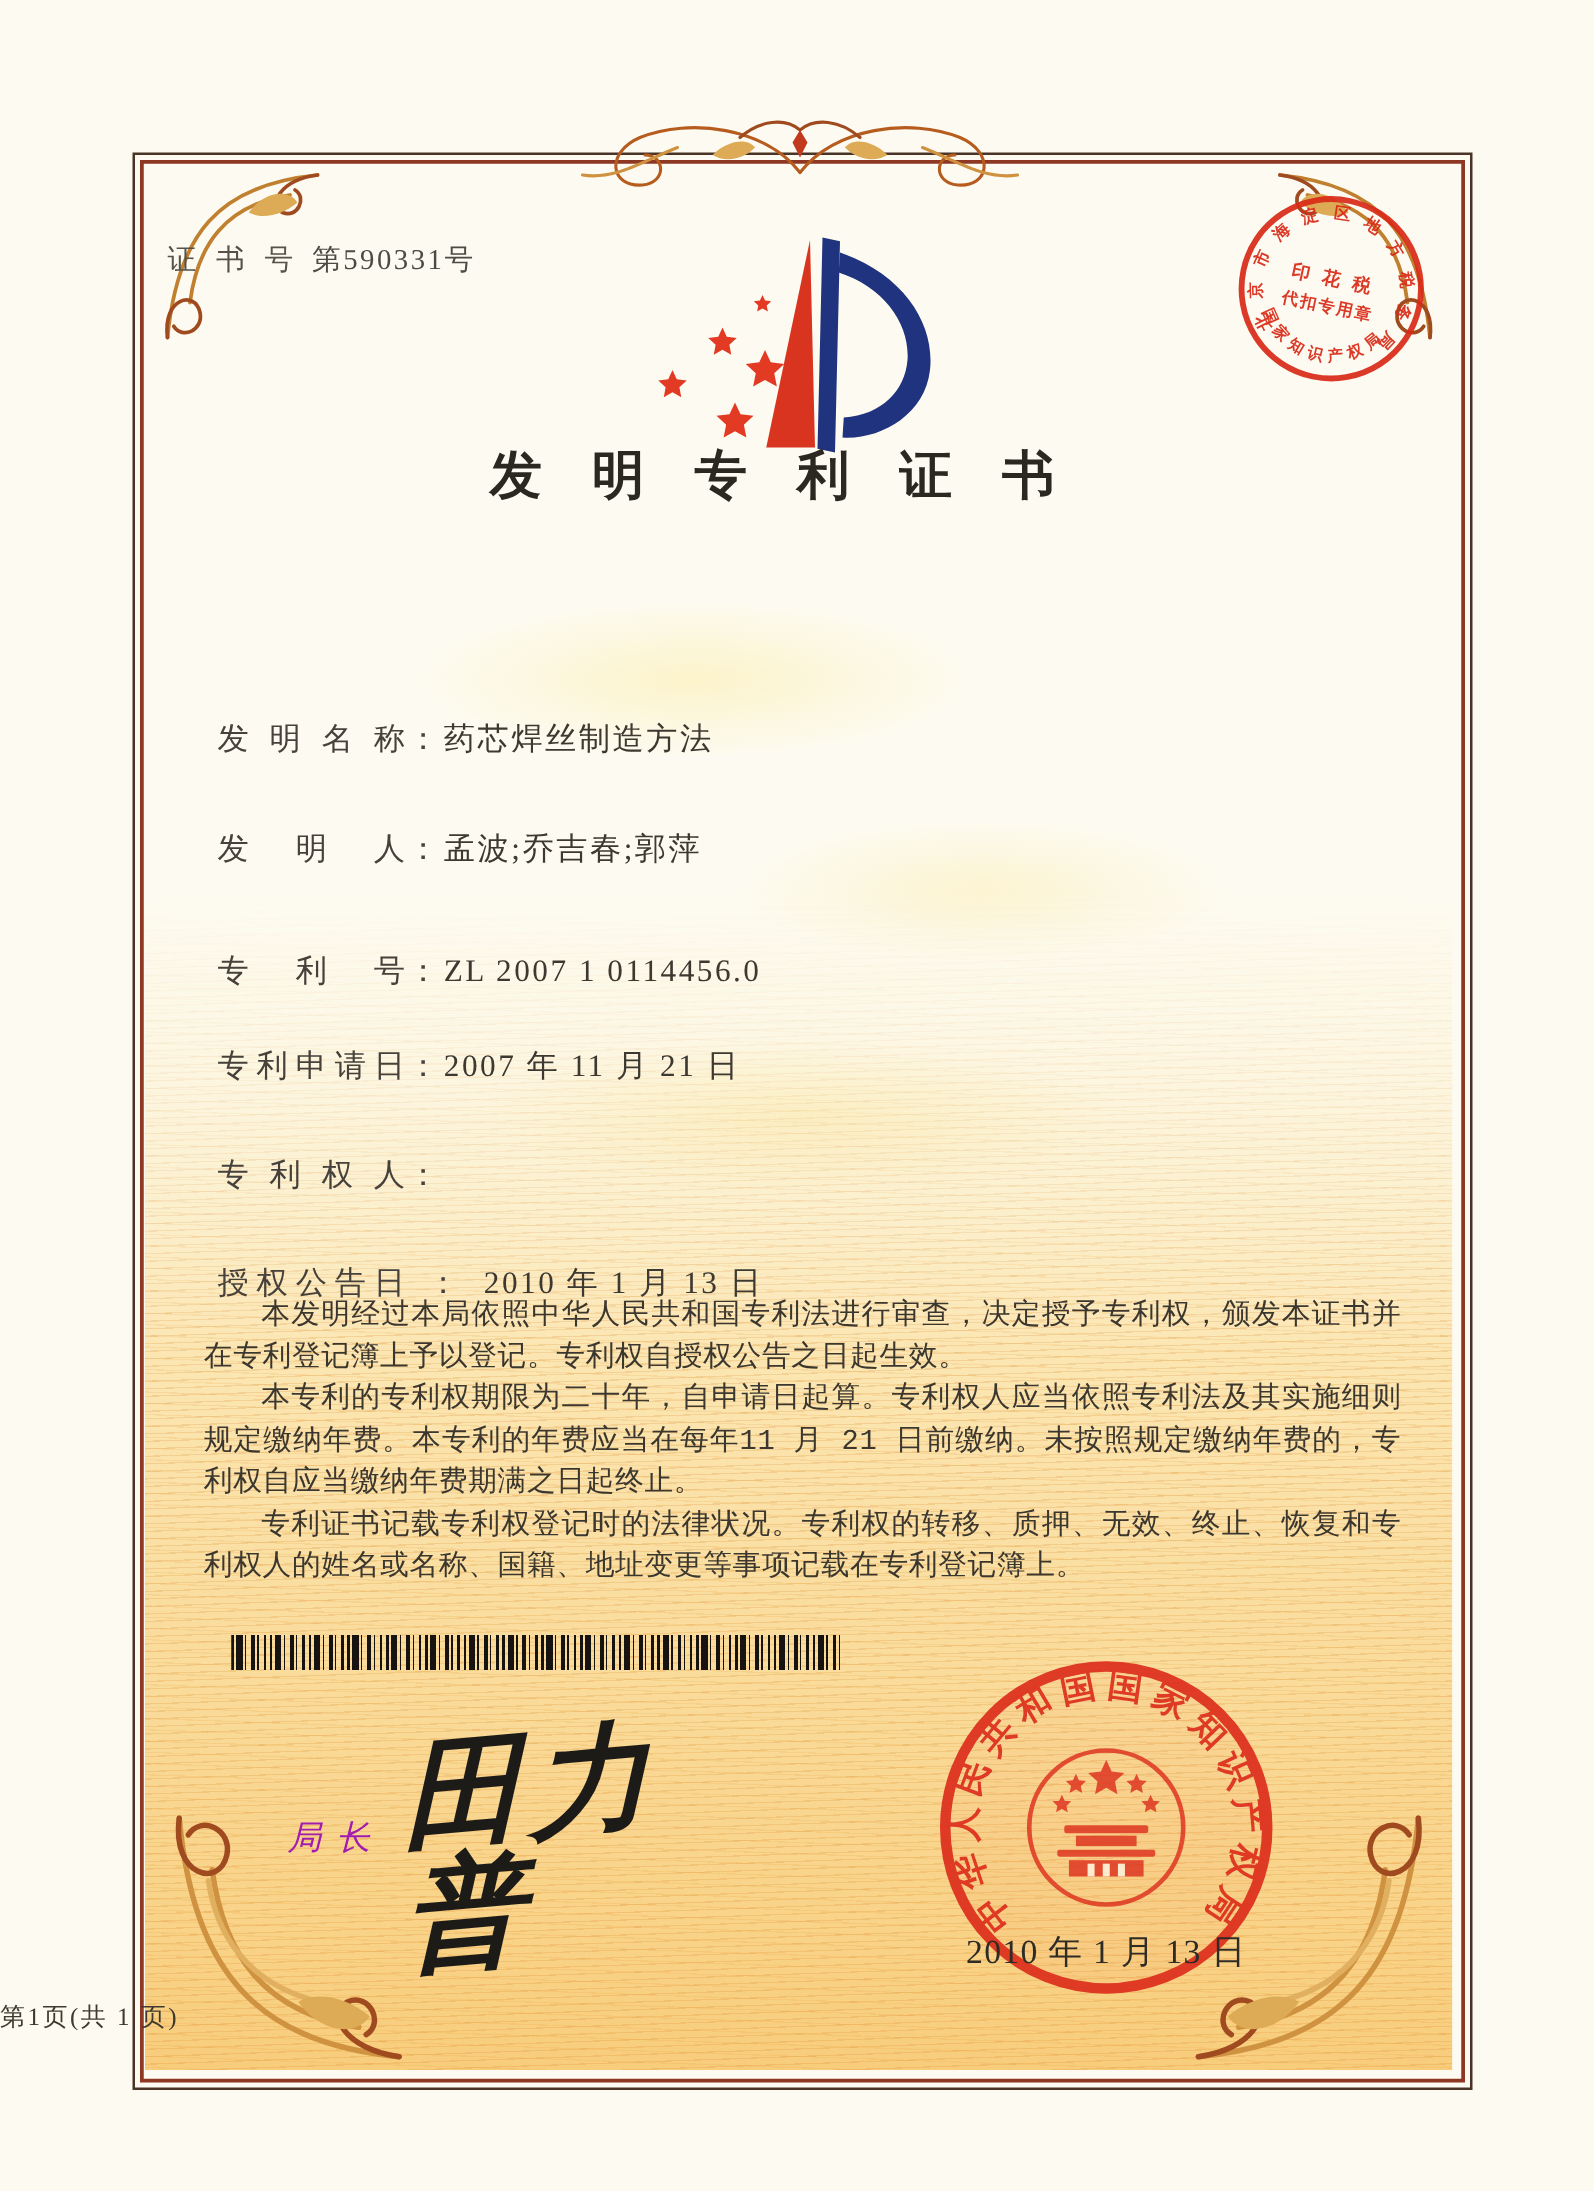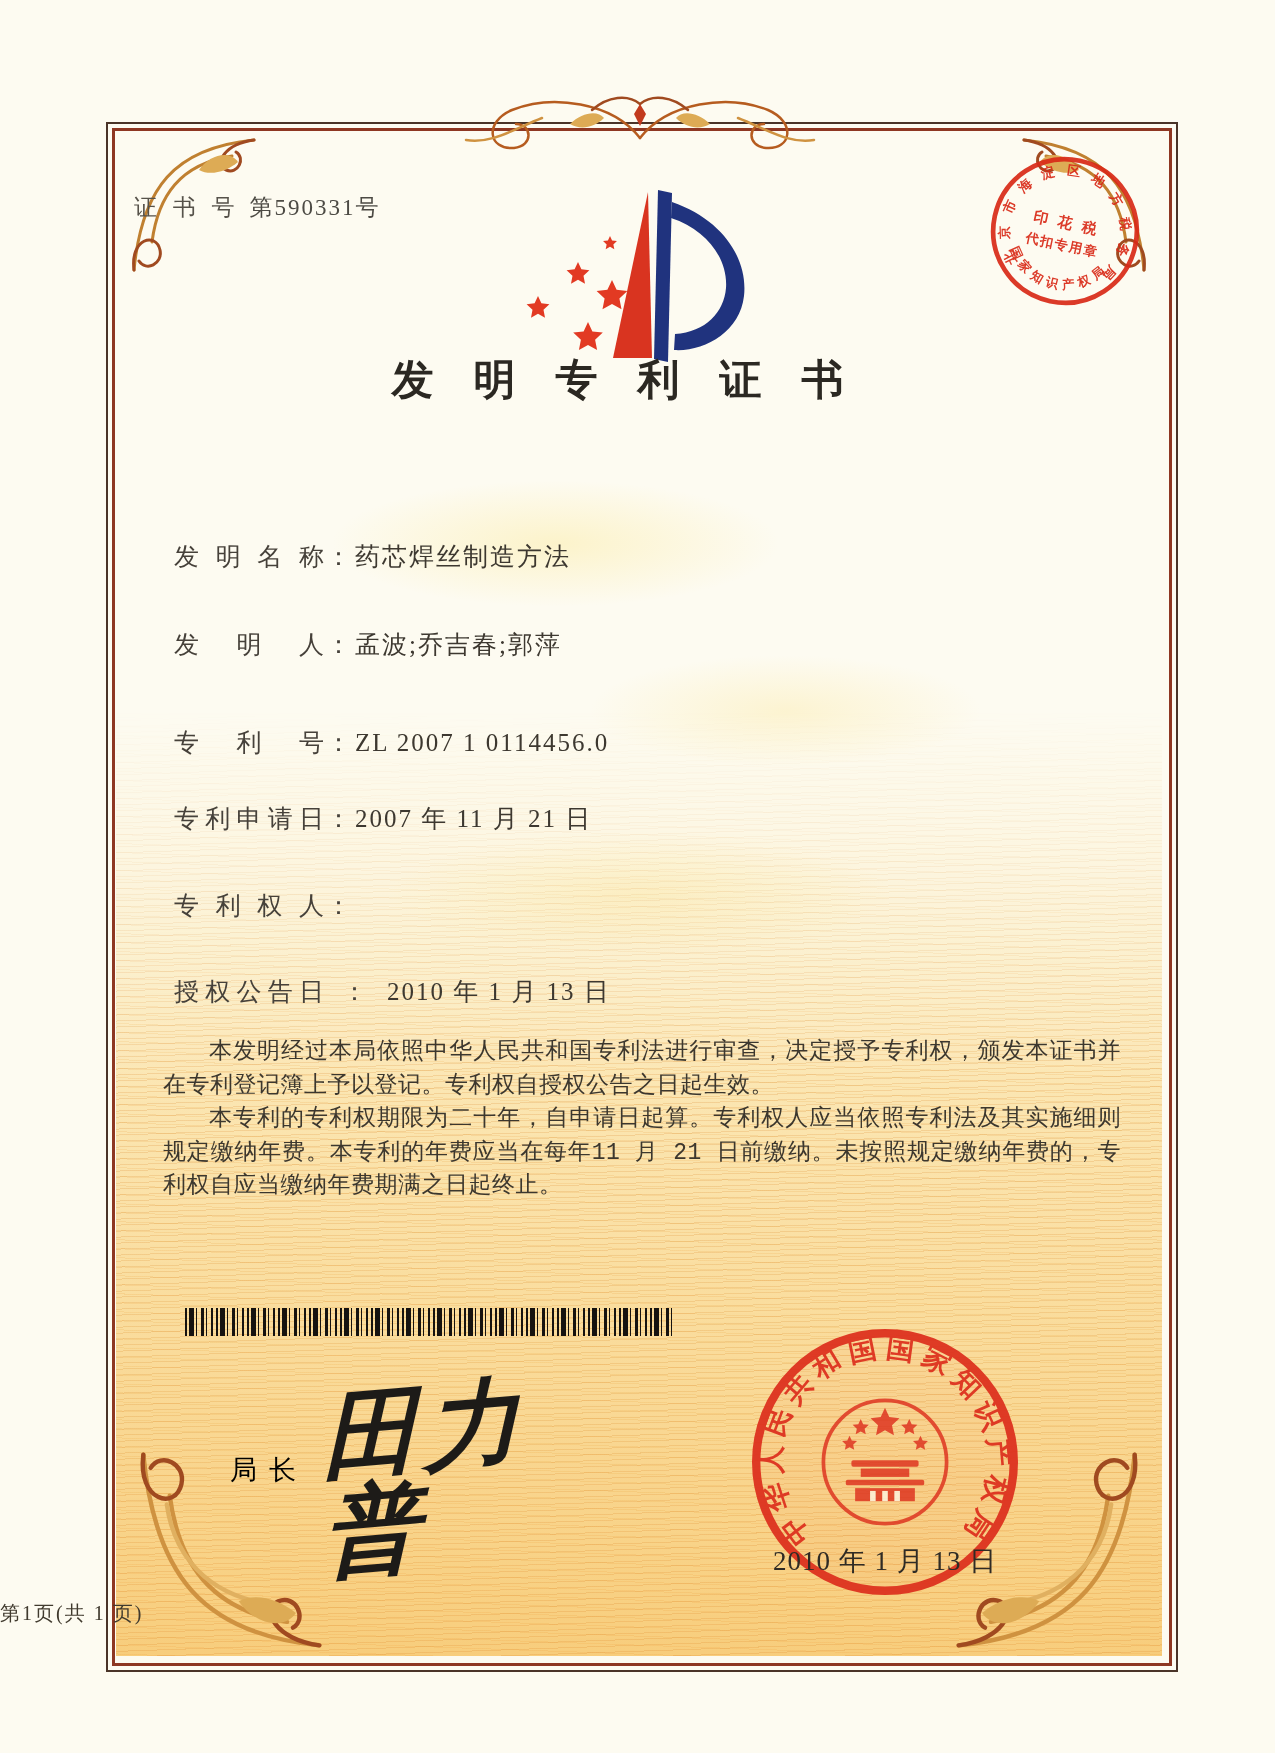--- a/index.html
+++ b/index.html
@@ -63,21 +63,21 @@
   .title{
     position:absolute;left:0;right:40px;top:352px;text-align:center;
     font-size:42px;font-weight:700;color:#2b2822;letter-spacing:40px;text-indent:40px;
   }
 
   
   .field-row{
     position:absolute;left:174px;display:flex;align-items:baseline;
     font-size:25px;color:#46413a;
   }
-  .flabel{width:150px;display:inline-block;text-align:justify;text-align-last:justify;}
+  .flabel{width:150px;display:inline-block;text-align:justify;text-align-last:justify;margin-top:34px;}
   .fcolon{margin:0 4px 0 2px;}
   .fvalue{letter-spacing:2px;color:#3d3830;}
   .row-0{top:540px;}
   .row-1{top:628px;}
   .row-2{top:726px;}
   .row-3{top:802px;}
   .row-4{top:889px;}
   .row-5{top:975px;gap:16px;}
 
   
@@ -94,21 +94,21 @@
       #161310 0 2px, transparent 2px 4px,
       #161310 4px 9px, transparent 9px 11px,
       #161310 11px 12px, transparent 12px 16px,
       #161310 16px 19px, transparent 19px 21px,
       #161310 21px 22px, transparent 22px 26px,
       #161310 26px 28px, transparent 28px 31px);
   }
 
   
   .director{
-    position:absolute;left:230px;top:1452px;font-size:27px;color:#000000;letter-spacing:12px;
+    position:absolute;left:230px;top:1452px;font-size:27px;color:#a21caf;letter-spacing:12px;font-style:italic;
   }
   .signature{
     position:absolute;left:322px;top:1378px;width:300px;
     font-size:96px;font-weight:600;font-style:italic;color:#1d1b18;
     transform:rotate(-5deg) skewX(-4deg);letter-spacing:6px;line-height:1;
   }
 
   
   .big-seal{position:absolute;left:745px;top:1322px;width:280px;height:280px;opacity:.93;}
 
@@ -247,20 +247,21 @@
     </div>
     <div class="field-row row-5">
       <span class="flabel">授权公告日</span>
         <span class="fcolon">：</span>
       <span class="fvalue">2010 年 1 月 13 日</span>
     </div>
 
     <div class="body-text">
       <p>本发明经过本局依照中华人民共和国专利法进行审查，决定授予专利权，颁发本证书并在专利登记簿上予以登记。专利权自授权公告之日起生效。</p>
       <p>本专利的专利权期限为二十年，自申请日起算。专利权人应当依照专利法及其实施细则规定缴纳年费。本专利的年费应当在每年11 月 21 日前缴纳。未按照规定缴纳年费的，专利权自应当缴纳年费期满之日起终止。</p>
+      <p>专利证书记载专利权登记时的法律状况。专利权的转移、质押、无效、终止、恢复和专利权人的姓名或名称、国籍、地址变更等事项记载在专利登记簿上。</p>
     </div>
 
     <div class="barcode"></div>
 
     <div class="director">局长</div>
     <div class="signature">田力普</div>
 
     <svg class="big-seal" viewBox="0 0 300 300">
       <circle cx="150" cy="150" r="138" fill="rgba(222,48,28,0.04)" stroke="#dd2f1d" stroke-width="9"></circle>
       <defs>

